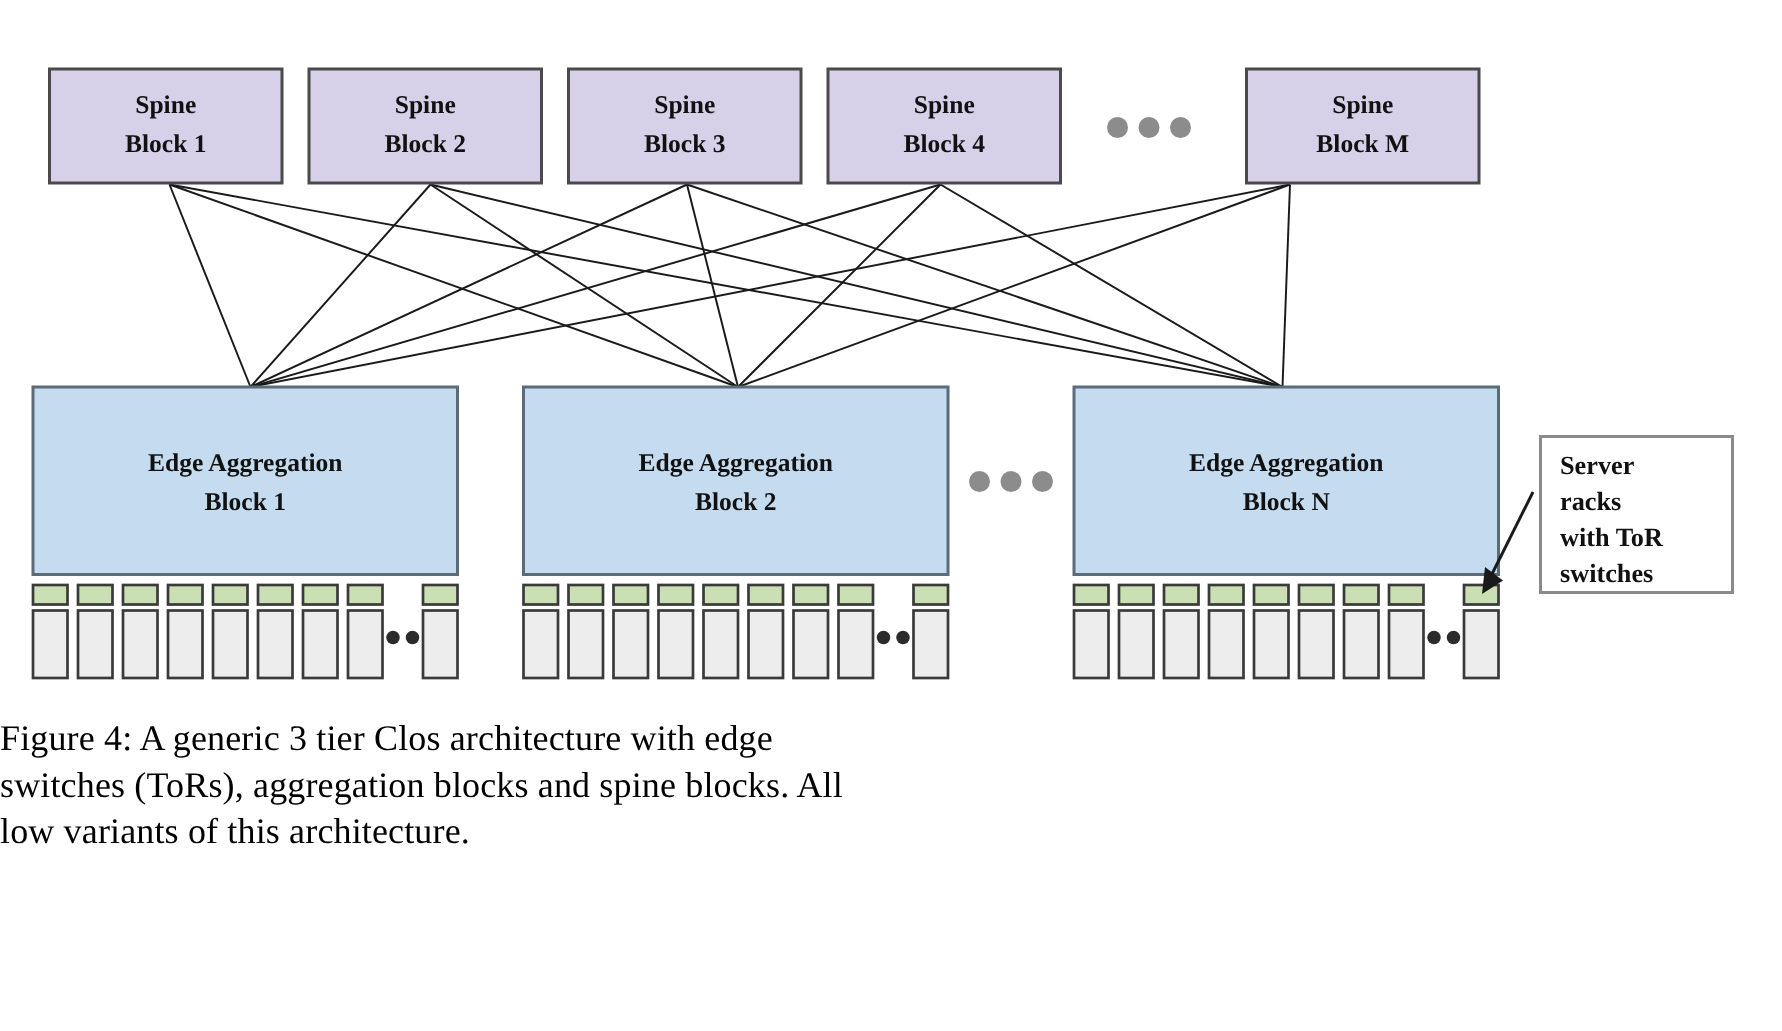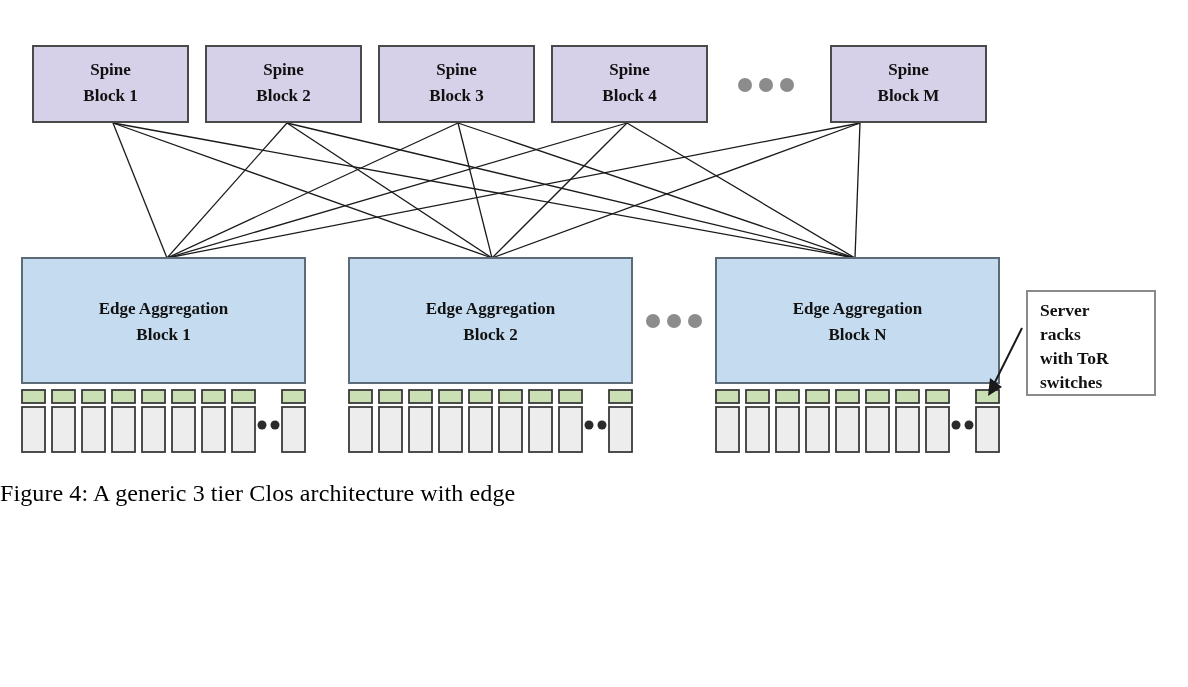--- a/index.html
+++ b/index.html
@@ -293,13 +293,15 @@
       <text class="callout-label" x="1040" y="322">racks</text>
       <text class="callout-label" x="1040" y="346">with ToR</text>
       <text class="callout-label" x="1040" y="370">switches</text>
     </g>
 
   </svg>
 </div>
 
 <div id="caption">
   <span class="cap-line">Figure 4:   A generic 3 tier Clos architecture with edge</span>
+  <span class="cap-line">switches (ToRs), aggregation blocks and spine blocks.  All</span>
+  <span class="cap-line">low variants of this architecture.</span>
 </div>
 
 </body></html>

